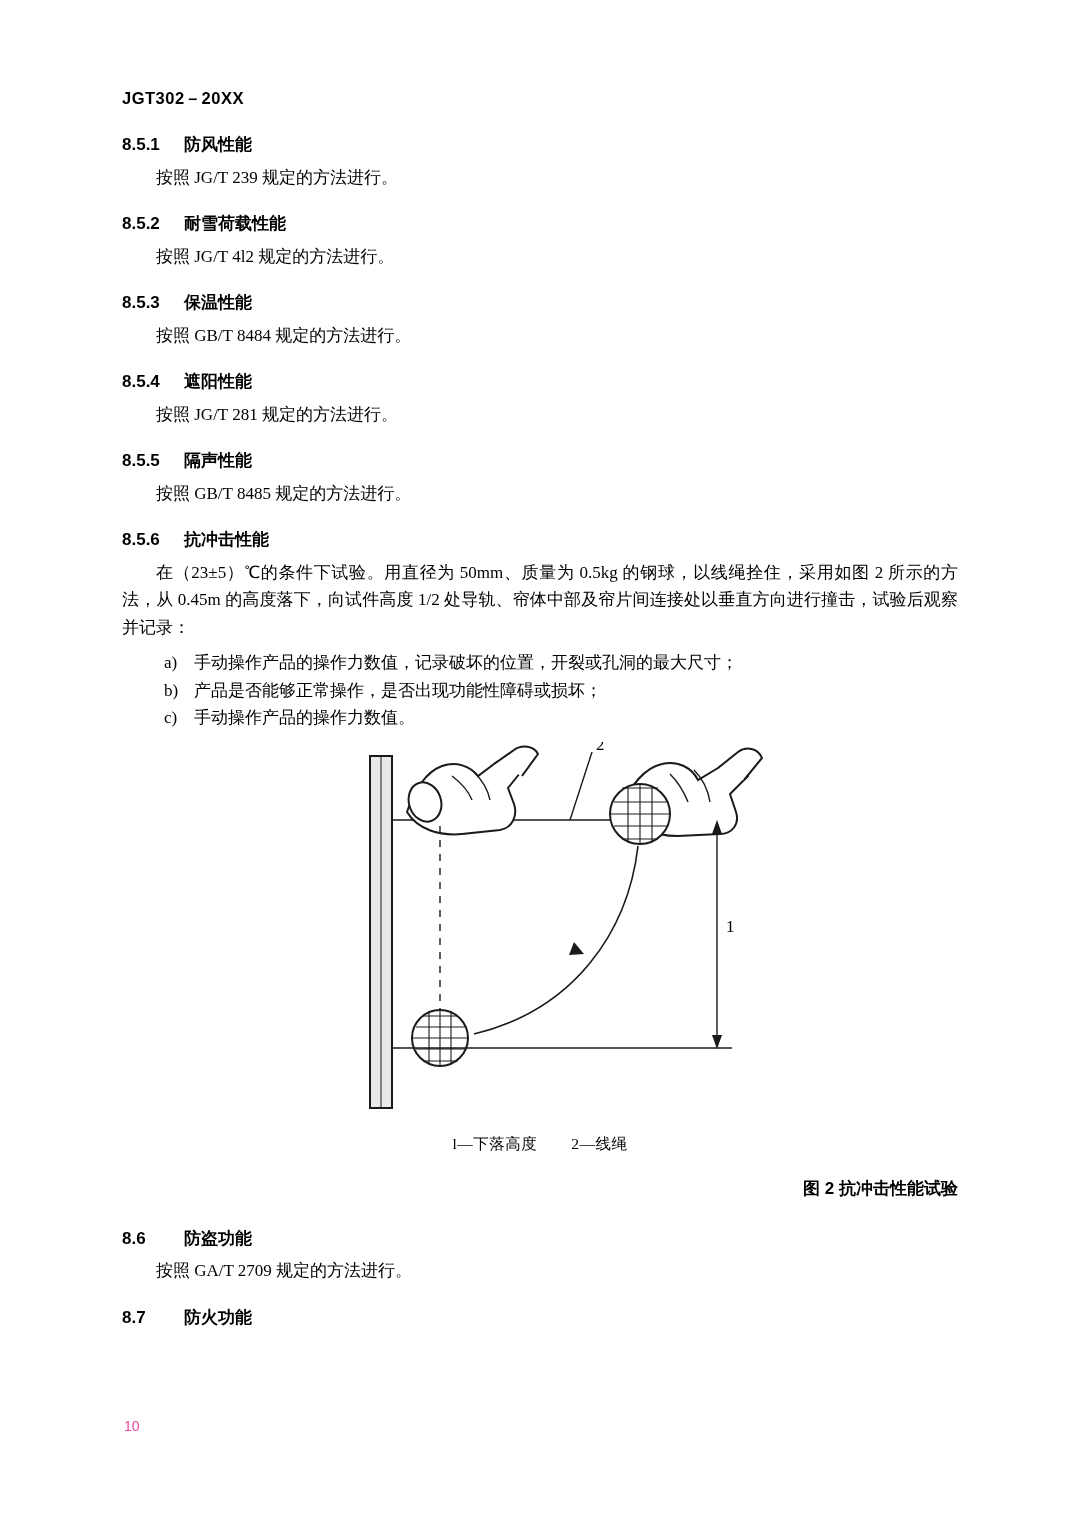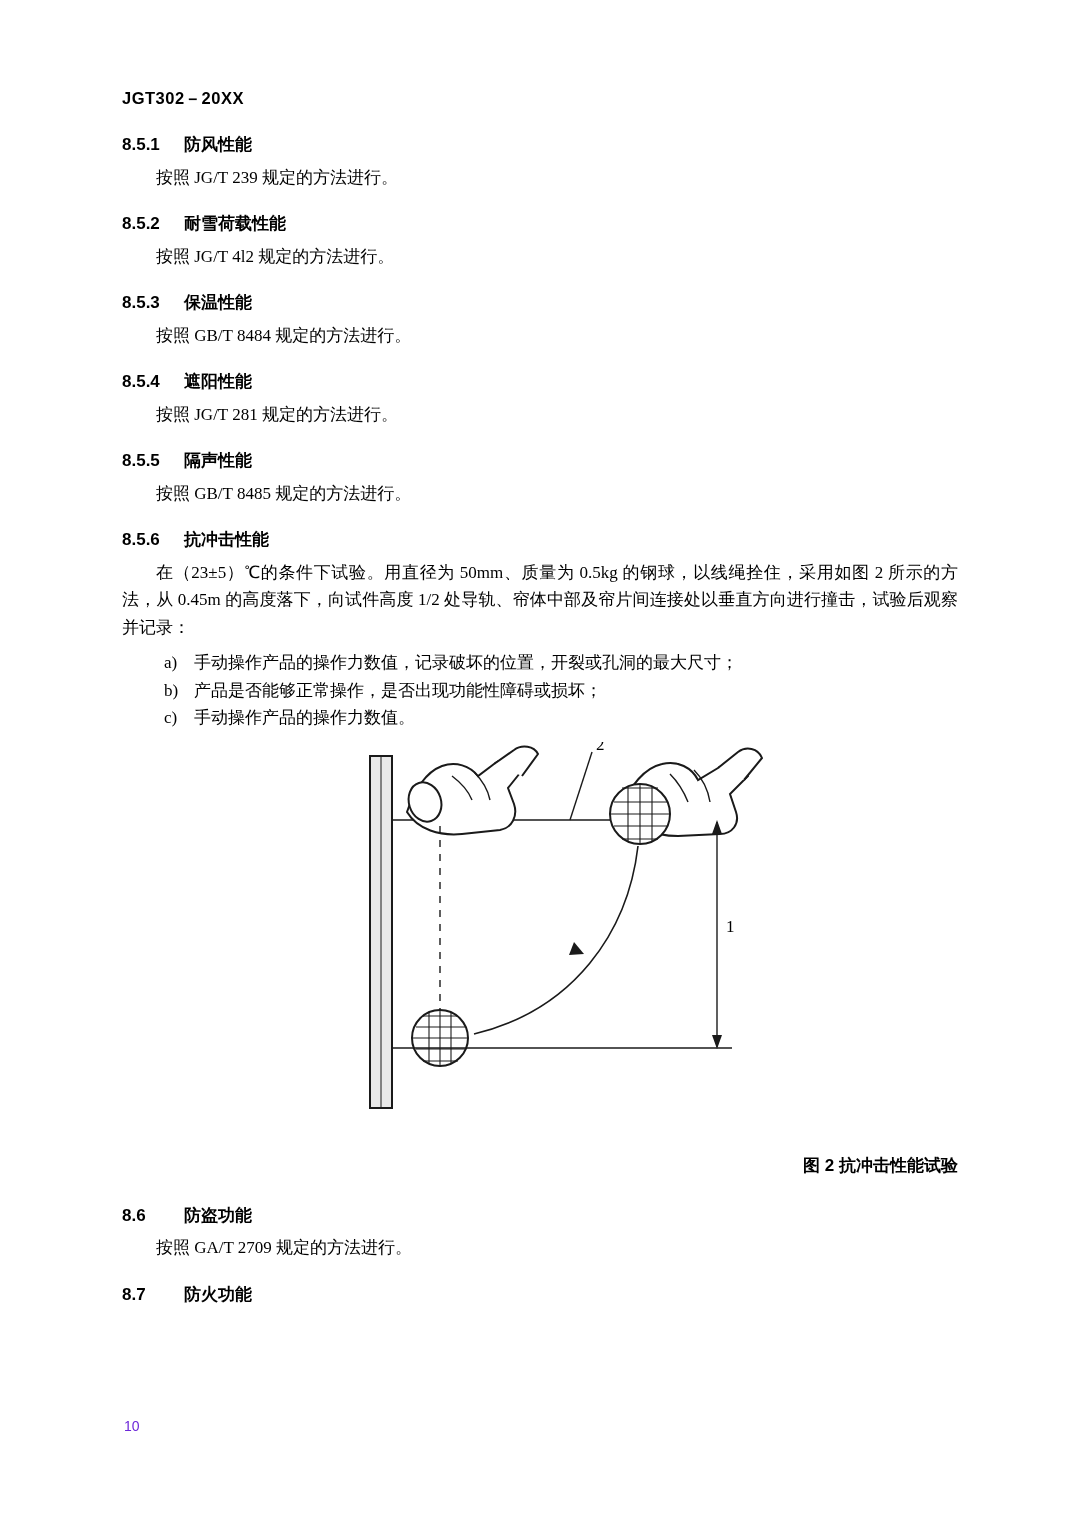--- a/index.html
+++ b/index.html
@@ -88,21 +88,21 @@
     font-size: 17px;
     text-align: right;
     margin: 22px 0 26px 0;
   }
   .pagenum {
     position: absolute;
     left: 124px;
     top: 1418px;
     font-family: "Liberation Sans", sans-serif;
     font-size: 14px;
-    color: #6d28d9;
+    color: #ec4899;
   }
 </style>
 </head>
 <body>
 
 <div class="page">
 
   <div class="content">
 
     <div class="header">JGT302－20XX</div>
@@ -205,20 +205,23 @@
             <line x1="595" y1="80" x2="595" y2="305" stroke="#1a1a1a" stroke-width="1.4"></line>
             <path d="M595 78 L590 92 L600 92 Z" fill="#1a1a1a" stroke="none"></path>
             <path d="M595 307 L590 293 L600 293 Z" fill="#1a1a1a" stroke="none"></path>
           </g>
 
           <text x="474" y="8" font-family="Liberation Serif, serif" font-size="17" fill="#000">2</text>
           <text x="604" y="190" font-family="Liberation Serif, serif" font-size="17" fill="#000">1</text>
         </svg>
       </div>
 
+      <div class="figkey">
+        <span>l—下落高度</span><span class="gap"></span><span>2—线绳</span>
+      </div>
 
       <div class="figtitle">图 2  抗冲击性能试验</div>
     </div>
 
     <div class="clause">
       <span class="num">8.6</span><span>防盗功能</span>
     </div>
     <p class="para">按照 GA/T 2709 规定的方法进行。</p>
 
     <div class="clause">

